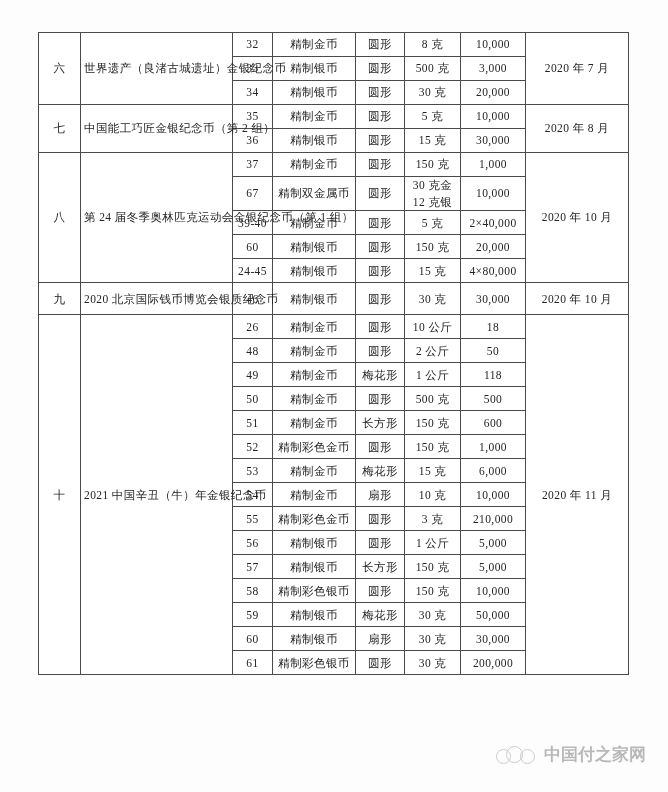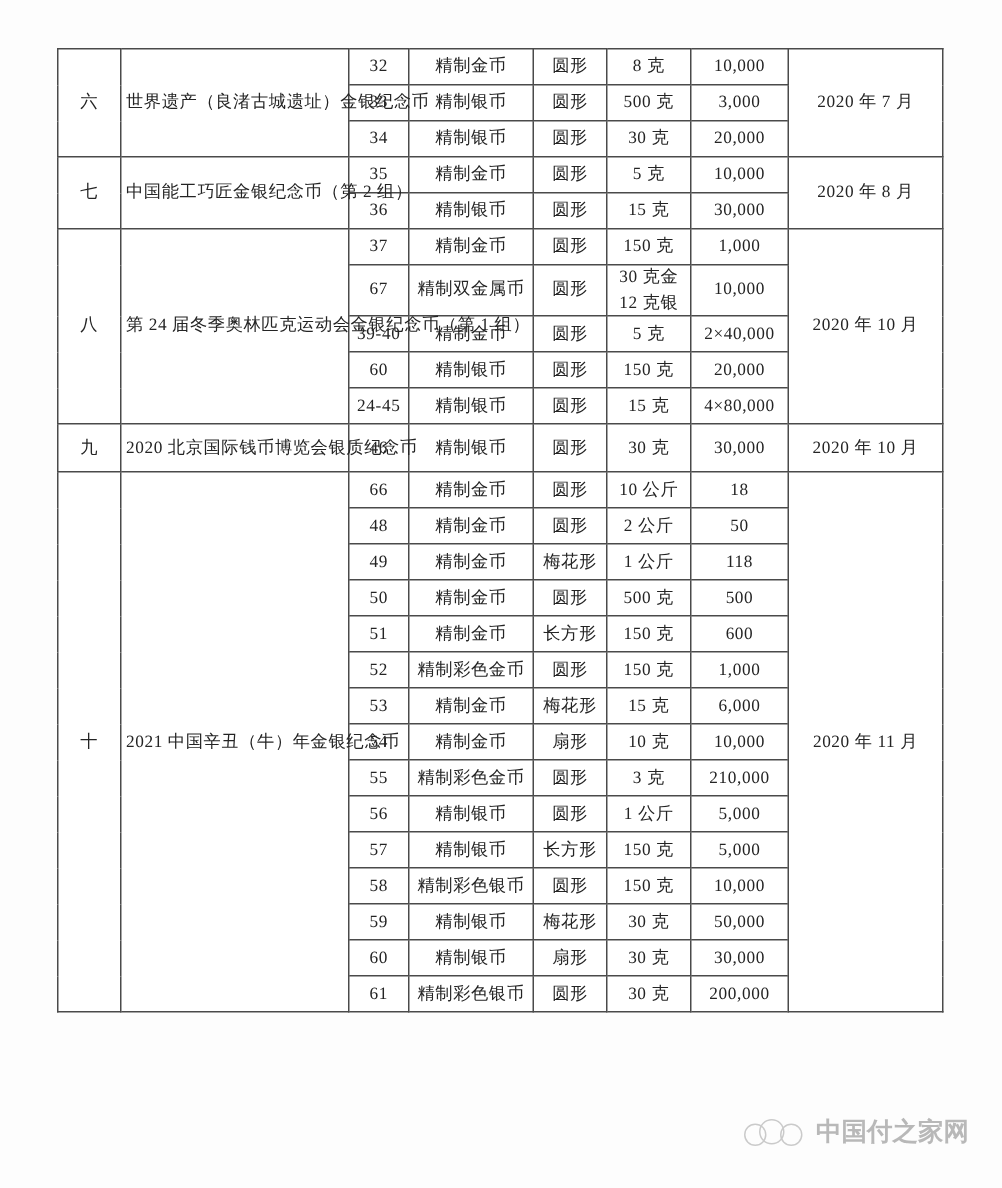--- a/index.html
+++ b/index.html
@@ -207,21 +207,21 @@
           <td class="no">46</td>
           <td class="spec">精制银币</td>
           <td class="shape">圆形</td>
           <td class="weight">30 克</td>
           <td class="mint">30,000</td>
           <td class="date" rowspan="1">2020 年 10 月</td>
         </tr>
         <tr class="r-normal">
           <td class="idx" rowspan="15">十</td>
           <td class="name" rowspan="15">2021 中国辛丑（牛）年金银纪念币</td>
-          <td class="no">66</td>
+          <td class="no">26</td>
           <td class="spec">精制金币</td>
           <td class="shape">圆形</td>
           <td class="weight">10 公斤</td>
           <td class="mint">18</td>
           <td class="date" rowspan="15">2020 年 11 月</td>
         </tr>
         <tr class="r-normal">
           <td class="no">48</td>
           <td class="spec">精制金币</td>
           <td class="shape">圆形</td>

